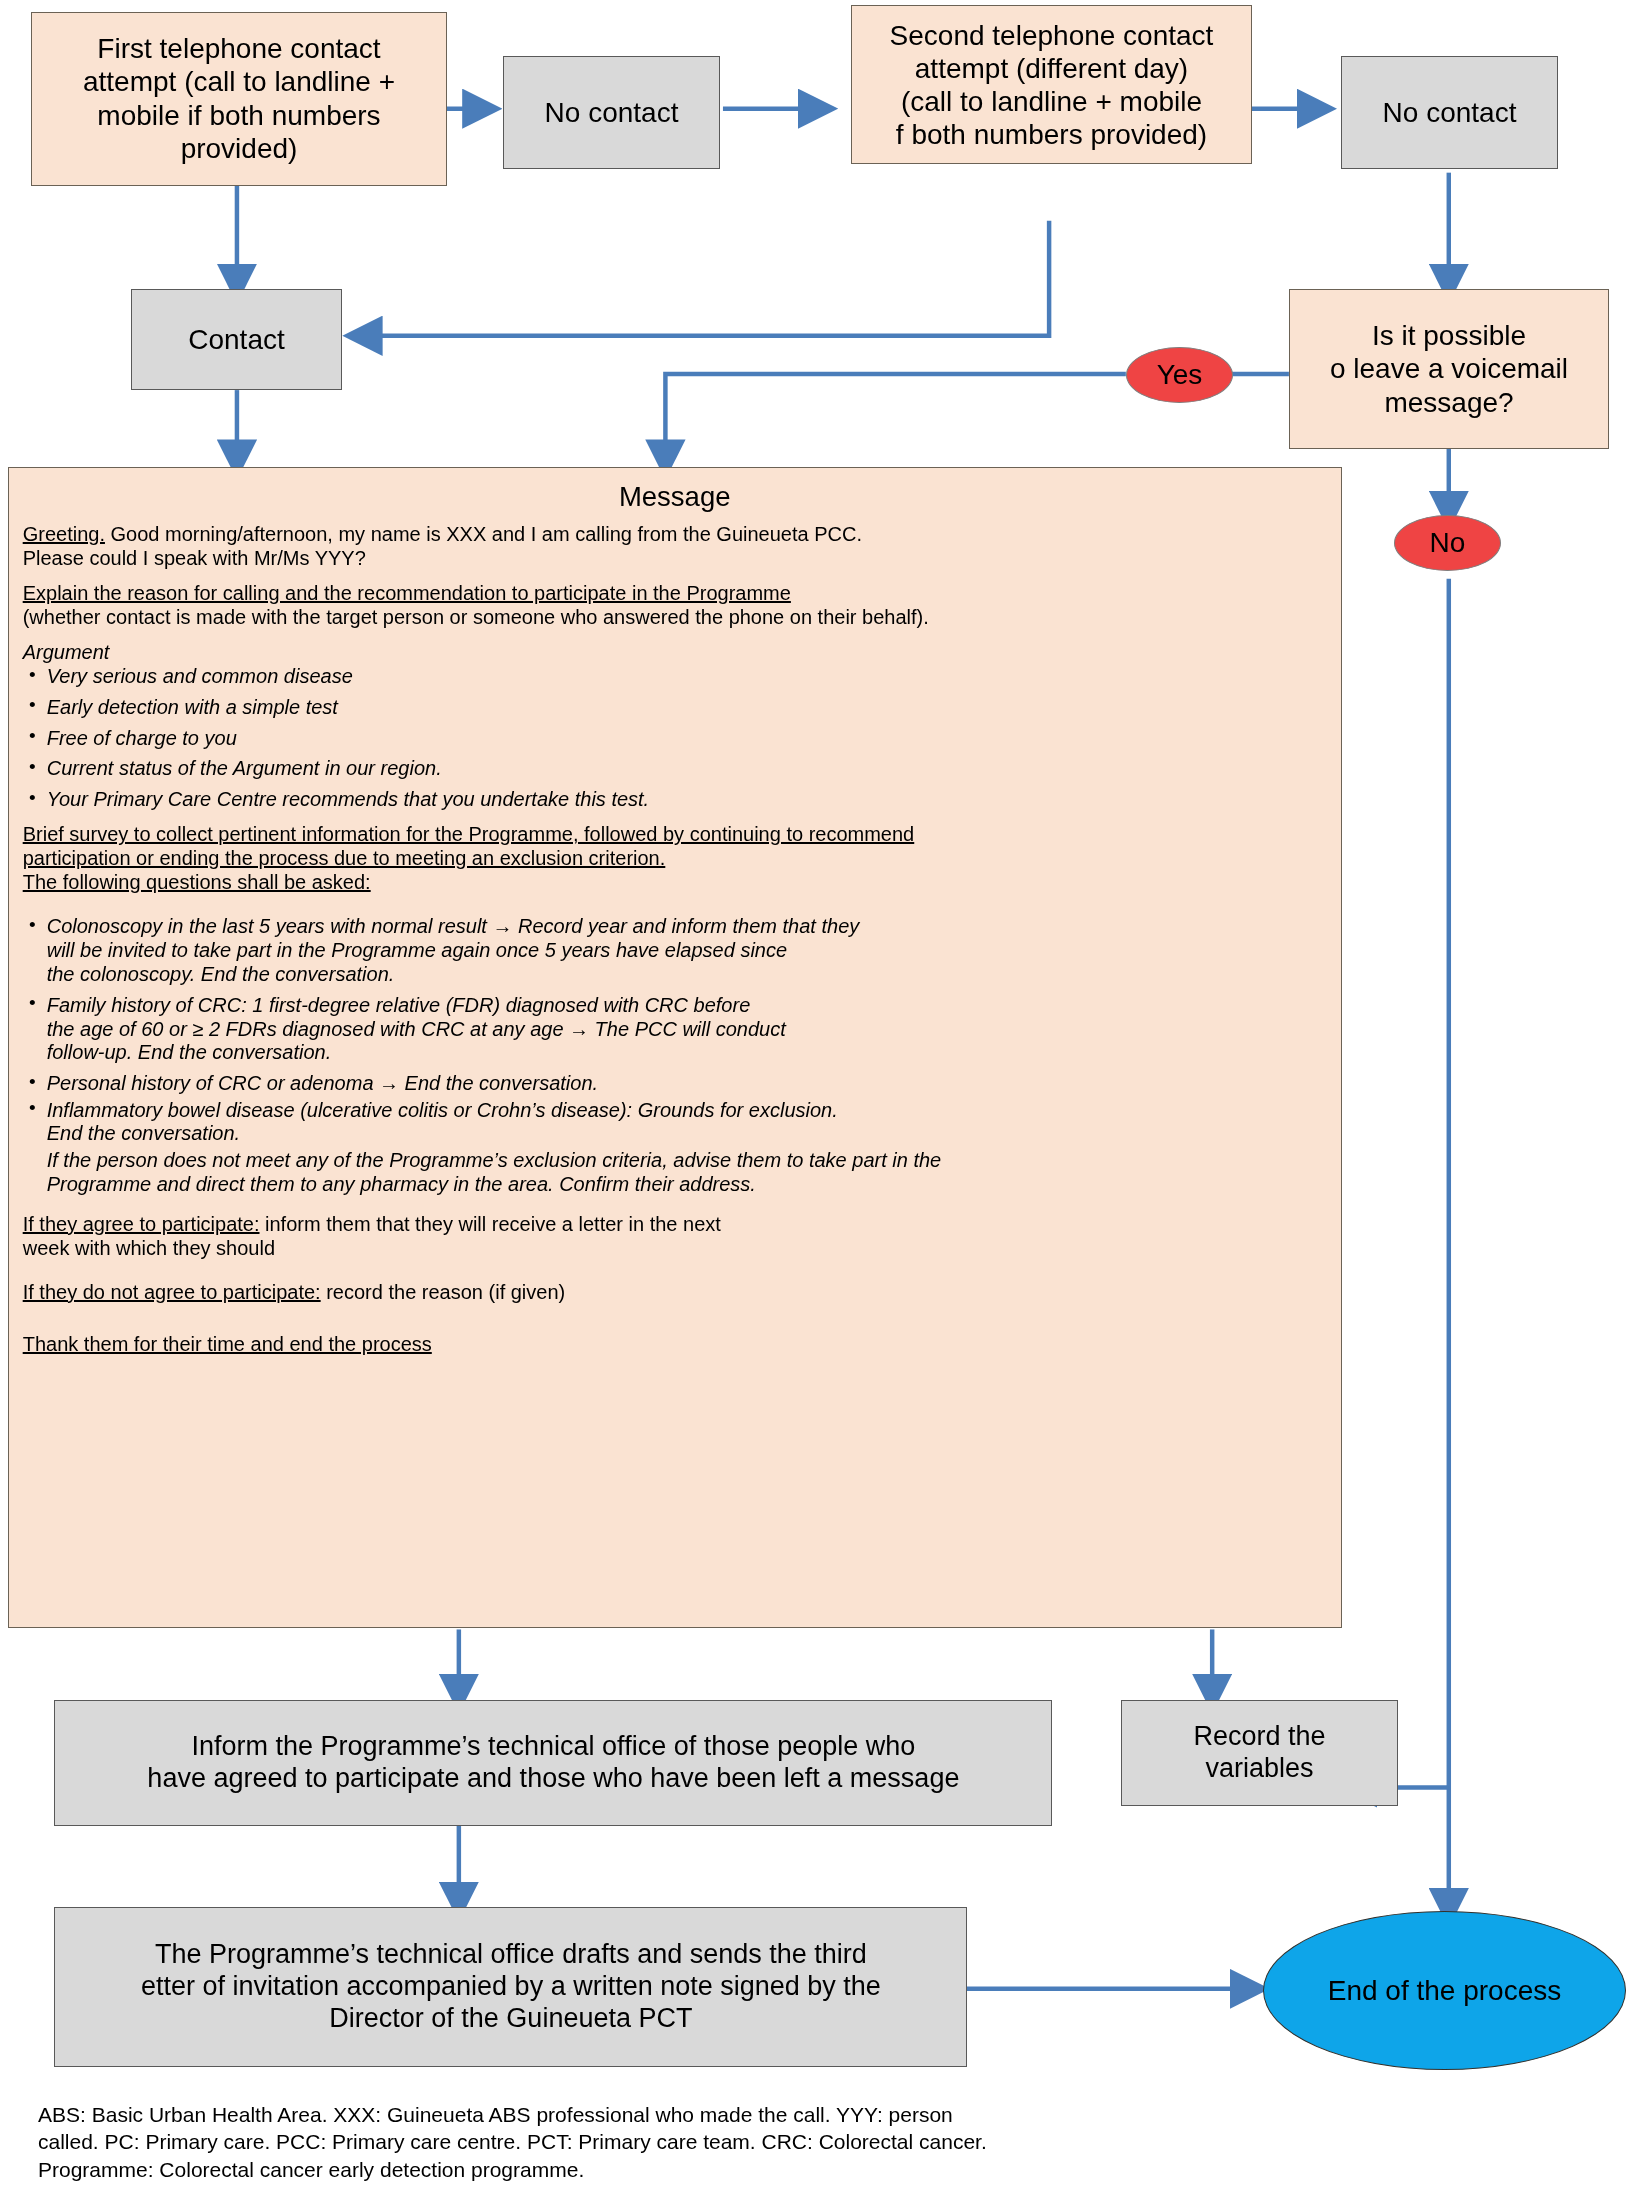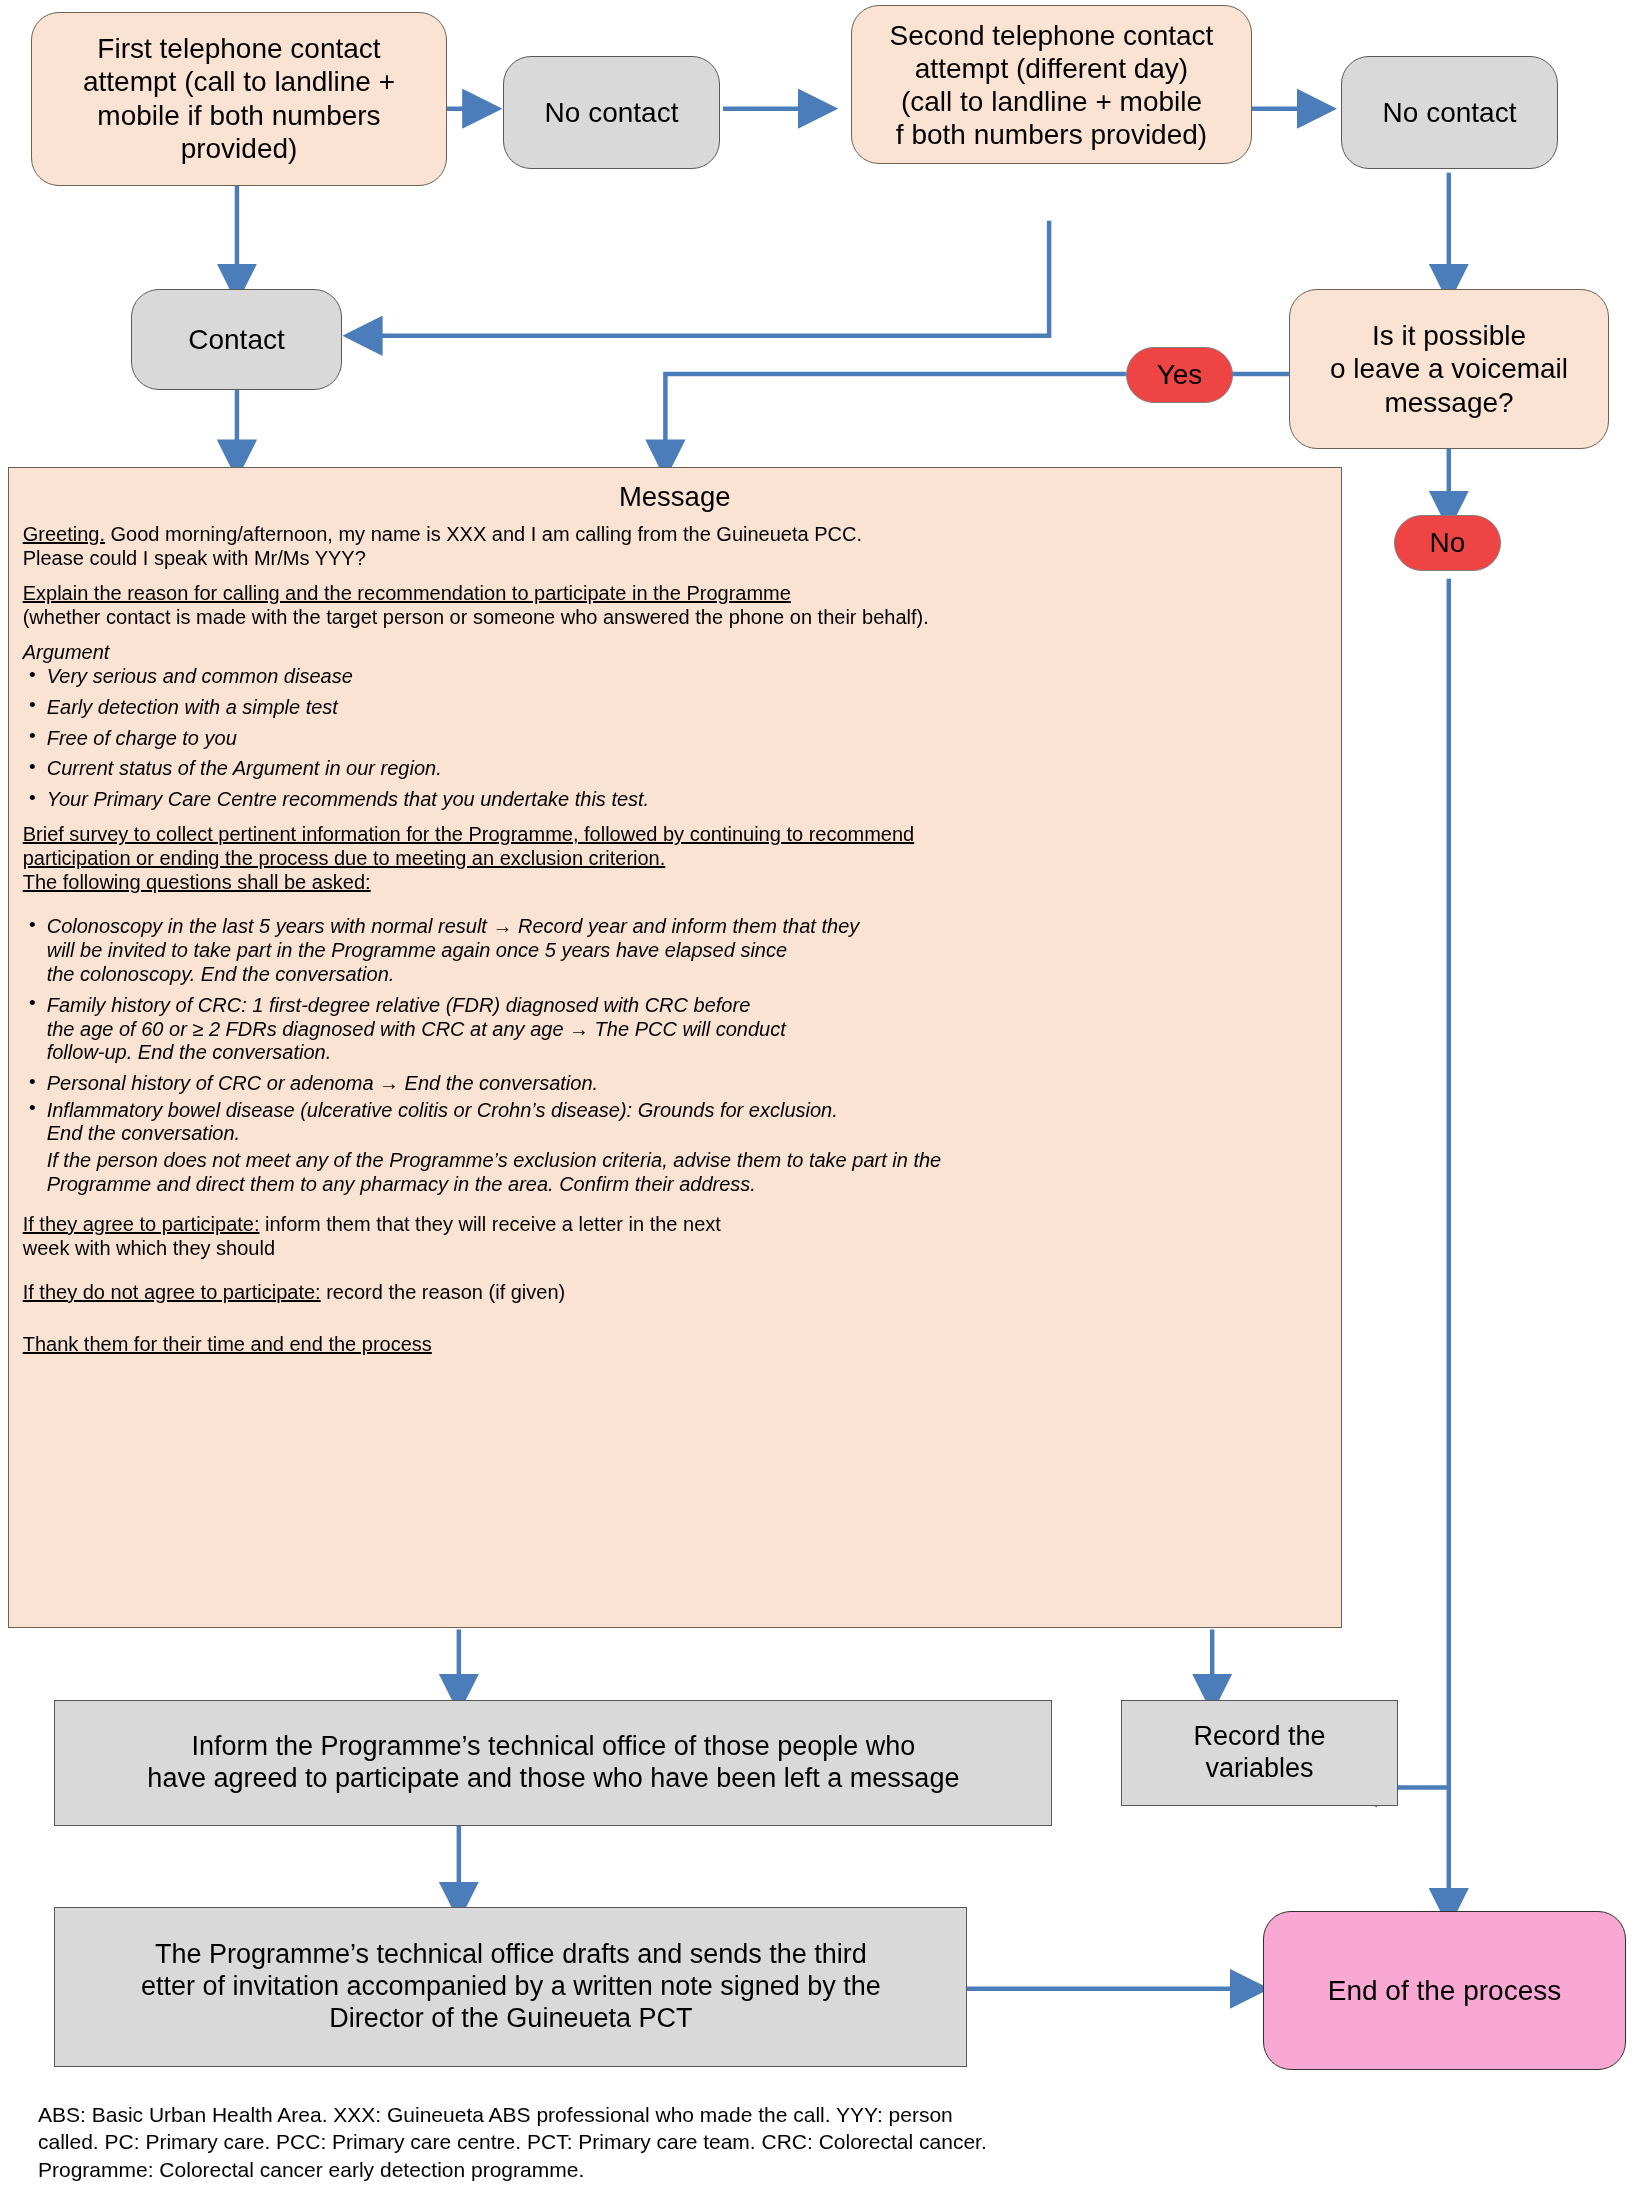--- a/index.html
+++ b/index.html
@@ -31,21 +31,21 @@
   .gray{
     background:#d9d9d9;
     border:1.3px solid #595959;
   }
   .oval-gray{
     background:#ef4444;
     border:1.3px solid #7f7f7f;
     border-radius:50%;
   }
   .oval-peach{
-    background:#f9a8d4;
+    background:#0ea5e9;
     border:1.3px solid #33302b;
     border-radius:50%;
   }
   .node span{display:block;}
   svg.edges{
     position:absolute;
     left:0;top:0;
     width:1648px;height:2205px;
     pointer-events:none;
   }
@@ -101,21 +101,21 @@
   .spacer-md{height:16.6px;}
   #footnote{
     position:absolute;
     left:38px;
     top:2101px;
     width:1343px;
     font-size:21px;
     line-height:1.30;
   }
   .fs42{font-size:27px;margin-left:48px;}
-  .fs44{font-size:28px;border-radius:28px;}
+  .fs44{font-size:28px;}
 </style>
 </head>
 <body>
 
 <div id="canvas">
 
   <svg class="edges" viewBox="0 0 2576 3448">
     <defs>
       <marker id="ah" markerWidth="9" markerHeight="9" refX="5.4" refY="4.5" orient="auto" markerUnits="strokeWidth">
         <path d="M0,0 L9,4.5 L0,9 z" fill="#4a7dba"></path>

